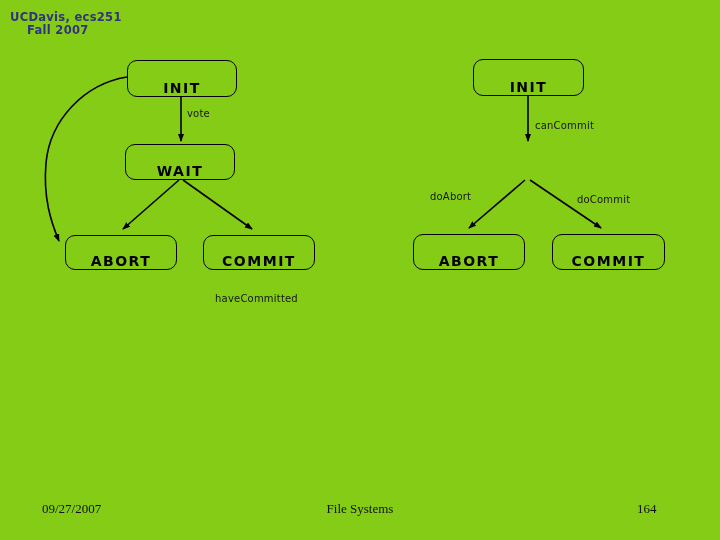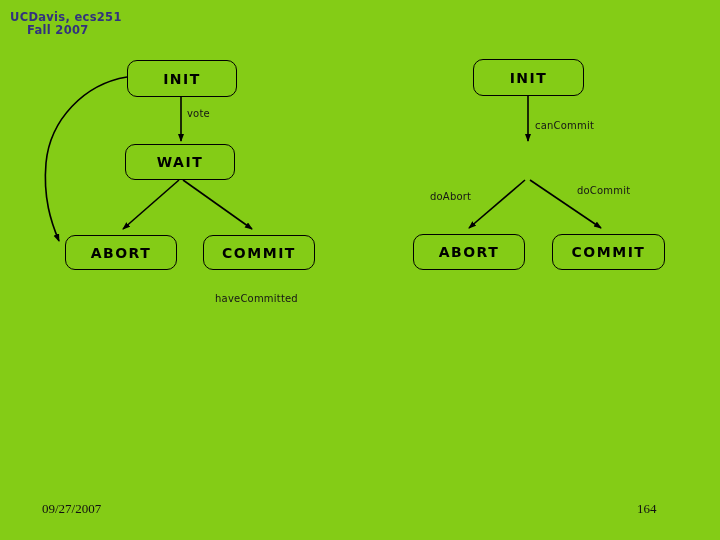--- a/index.html
+++ b/index.html
@@ -12,21 +12,21 @@
     position:absolute;left:10px;top:11px;
     font-size:11.5px;line-height:13px;color:#32327E;
     font-weight:bold;letter-spacing:0.3px;
   }
   .header .line2{padding-left:17px;}
   svg.arrows{position:absolute;left:0;top:0;width:720px;height:540px;}
   .state-box{
     position:absolute;
     border:1.6px solid #000;border-radius:10px;
     background:transparent;
-    display:flex;align-items:center;justify-content:center;
+    display:flex;align-items:flex-end;justify-content:center;
     font-weight:bold;font-size:14px;letter-spacing:1.5px;color:#000;
   }
   .edge-label{
     position:absolute;font-size:10px;color:#161616;letter-spacing:0.2px;
     white-space:nowrap;
   }
   .footer-text{
     position:absolute;top:501px;
     font-family:"Liberation Serif",serif;font-size:13px;color:#111;
   }
@@ -78,19 +78,20 @@
   <div class="state-box" style="left:413px;top:234px;width:110px;height:34px;">
     <span>ABORT</span>
   </div>
   <div class="state-box" style="left:552px;top:234px;width:111px;height:34px;">
     <span>COMMIT</span>
   </div>
 
   <div class="edge-label" style="left:187px;top:108px;">vote</div>
   <div class="edge-label" style="left:535px;top:120px;">canCommit</div>
   <div class="edge-label" style="left:430px;top:191px;">doAbort</div>
-  <div class="edge-label" style="left:577px;top:185px;">doCommit</div>
+  <div class="edge-label" style="left:577px;top:194px;">doCommit</div>
   <div class="edge-label" style="left:199px;top:277px;width:115px;text-align:center;margin-top:16px;">haveCommitted</div>
 
   <div class="footer-text" style="left:42px;">09/27/2007</div>
+  <div class="footer-text footer-center">File Systems</div>
   <div class="footer-text" style="left:637px;">164</div>
 
 </div>
 
 </body></html>

